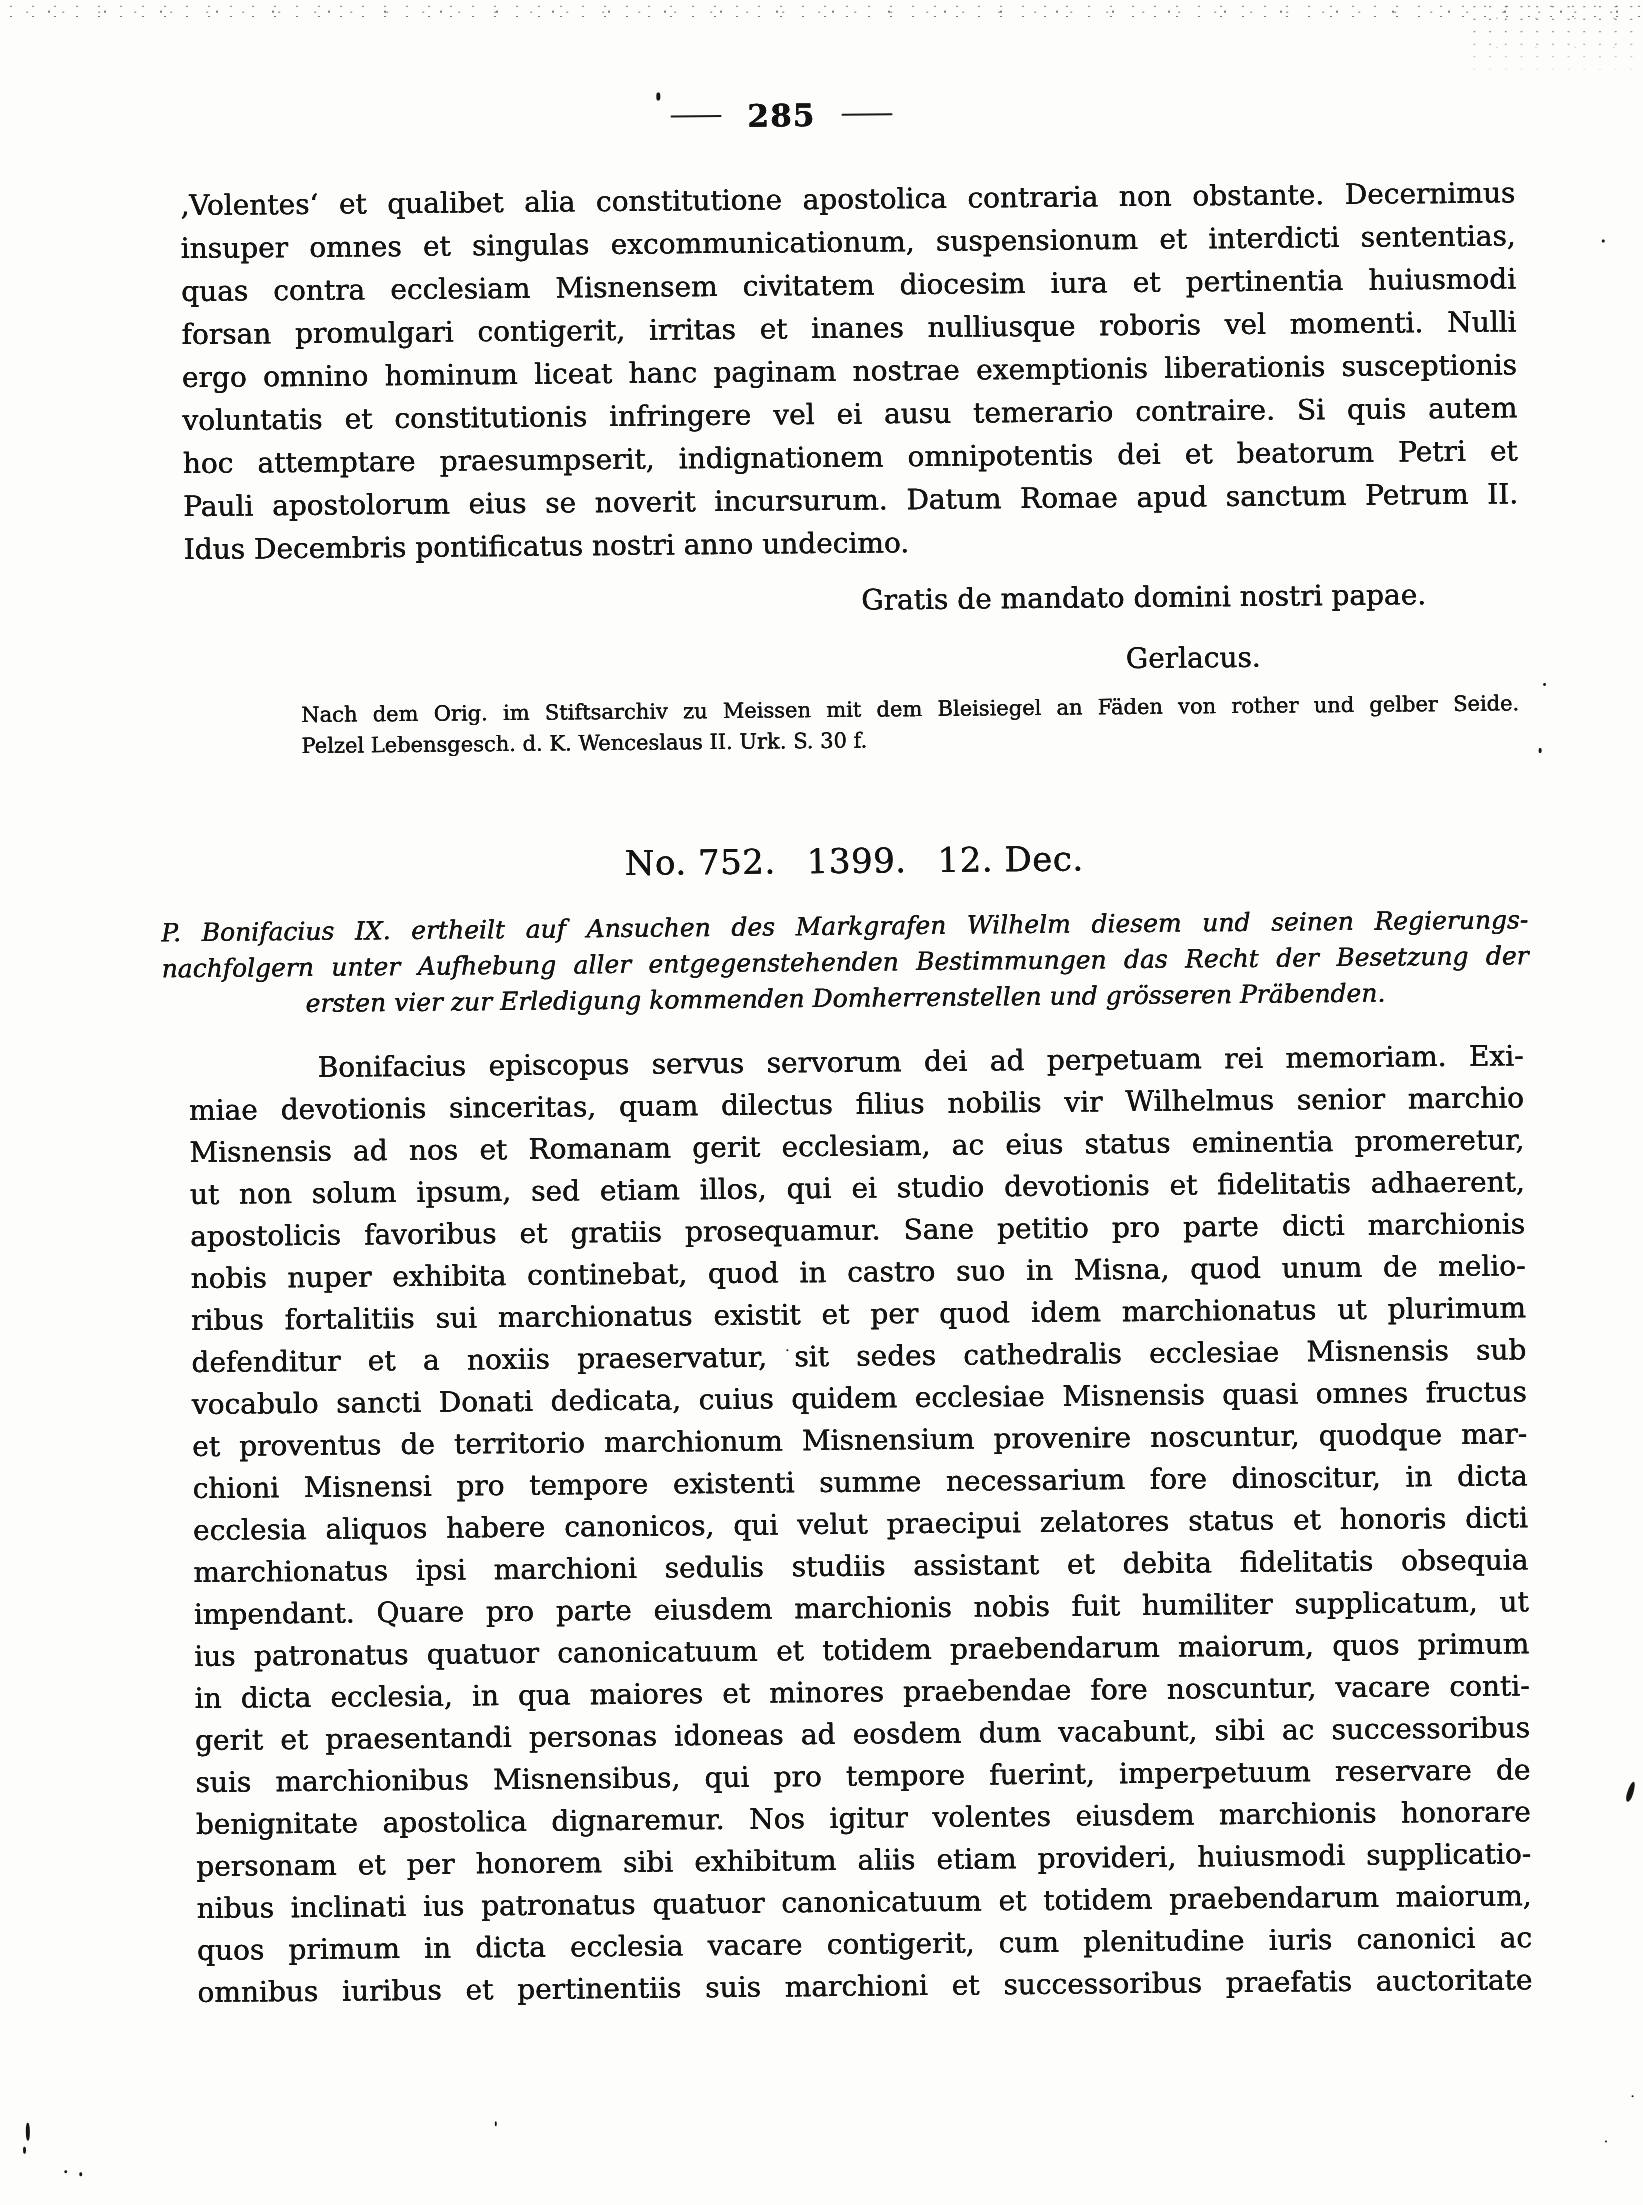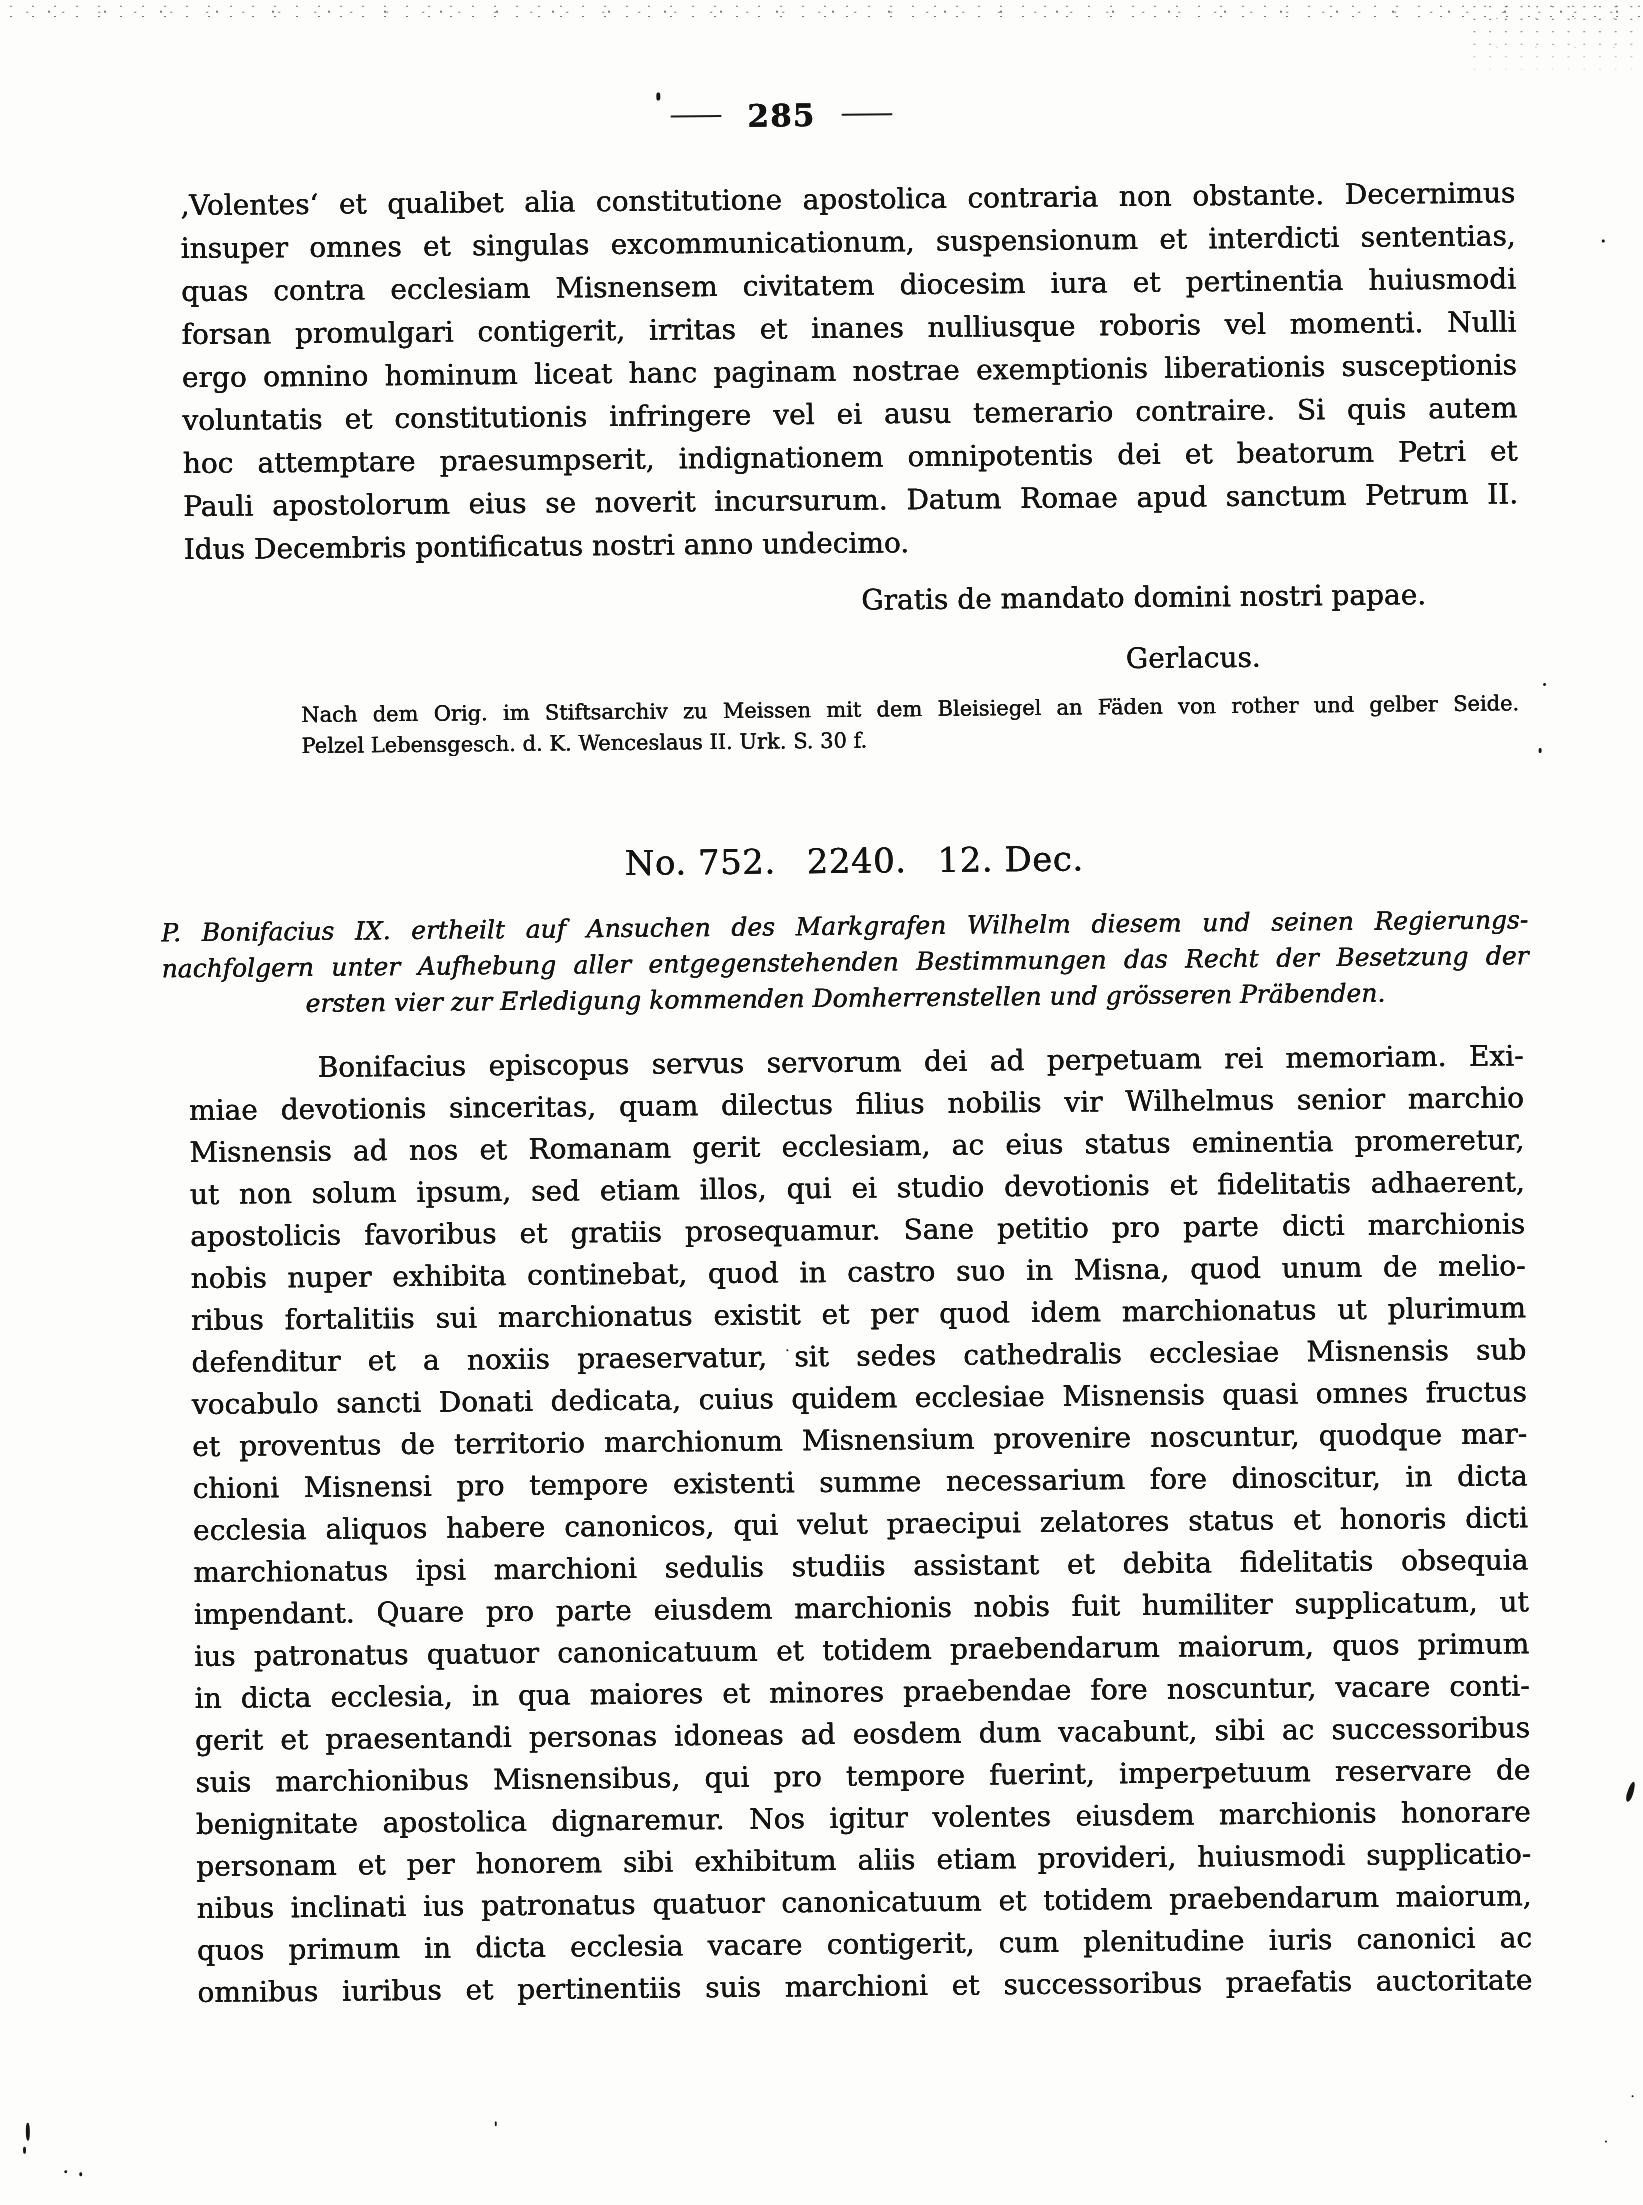--- a/index.html
+++ b/index.html
@@ -101,21 +101,21 @@
     <div class="blk gratis ink">Gratis de mandato domini nostri papae.</div>
     <div class="blk sig ink">Gerlacus.</div>
 
     <div class="blk note">
       <div class="tl ink">Nach dem Orig. im Stiftsarchiv zu Meissen mit dem Bleisiegel an Fäden von rother und gelber Seide.</div>
       <div class="tl ink endline">Pelzel Lebensgesch. d. K. Wenceslaus II. Urk. S. 30 f.</div>
     </div>
 
     <div class="blk head752">
       <span class="ink">No. 752.</span>
-      <span class="ink">2240.</span>
+      <span class="ink">1399.</span>
       <span class="ink">12. Dec.</span>
     </div>
 
     <div class="blk regest">
       <div class="tl ink">P. Bonifacius IX. ertheilt auf Ansuchen des Markgrafen Wilhelm diesem und seinen Regierungs-</div>
       <div class="tl ink">nachfolgern unter Aufhebung aller entgegenstehenden Bestimmungen das Recht der Besetzung der</div>
       <div class="tl ink center">ersten vier zur Erledigung kommenden Domherrenstellen und grösseren Präbenden.</div>
     </div>
 
     <div class="blk body752">

